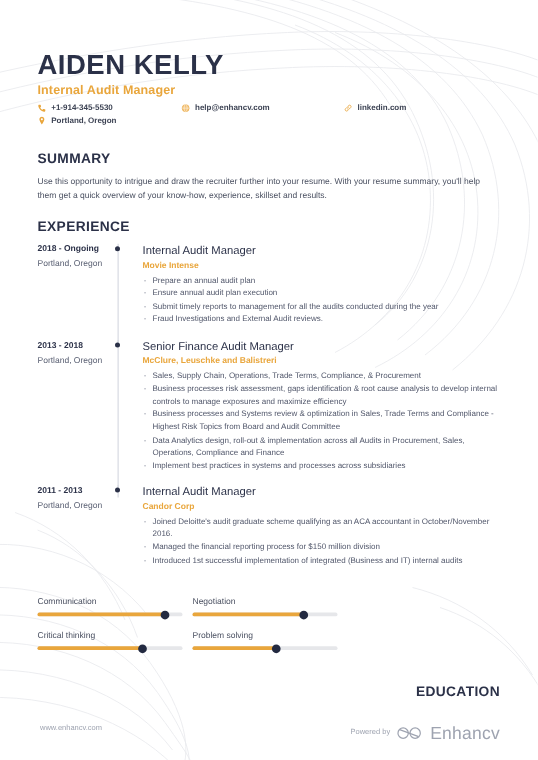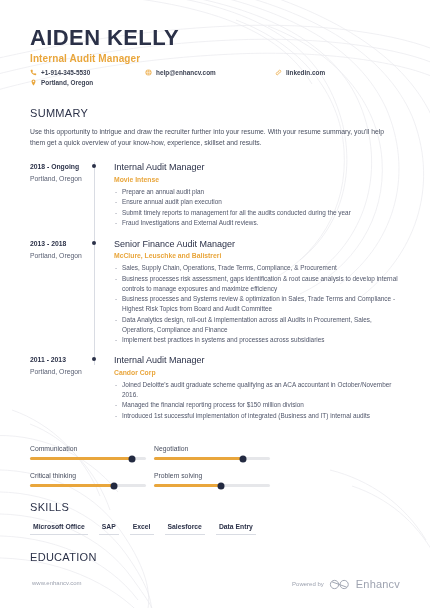--- a/index.html
+++ b/index.html
@@ -8,41 +8,41 @@
     font-family:"Liberation Sans", sans-serif;
     background:#ffffff;
     color:#2f3545;
     position:relative;
     overflow:hidden;
   }
   .bg-curves { position:absolute; inset:0; width:430px; height:608px; pointer-events:none; z-index:0; }
   .page { position:relative; z-index:1; width:430px; height:608px; padding:0 30px; }
 
   
-  .header { padding-top:26px; }
+  .header { padding-top:40px; }
   .name {
     font-size:22px; font-weight:bold; letter-spacing:.4px;
     color:#2b3148; line-height:1.1;
   }
   .job-title {
     font-size:10px; font-weight:bold; color:#e9a63c;
     margin-top:3px; letter-spacing:.1px;
   }
   .contacts { margin-top:5px; position:relative; height:24px; }
   .contact { position:absolute; display:flex; align-items:center; gap:4px; font-size:6.4px; color:#3d4354; font-weight:bold; white-space:nowrap; }
   .c-phone { left:0; top:0; }
   .c-loc   { left:0; top:10px; }
   .c-mail  { left:115px; top:0; }
   .c-link  { left:245px; top:0; }
   .ic { width:7px; height:7px; flex:0 0 7px; display:block; }
 
   
   .section { margin-top:14px; }
   .sec-title {
-    font-size:11px; font-weight:normal; color:#2b3148;
+    font-size:11px; font-weight:bold; color:#2b3148;
     letter-spacing:.3px; margin-bottom:7px;
   }
   .summary-text { font-size:6.8px; line-height:1.62; color:#4a5061; max-width:368px; }
 
   
   .entry { display:flex; position:relative; }
   .entry-left { width:62px; flex:0 0 62px; padding-top:1px; }
   .period { font-size:6.8px; font-weight:bold; color:#2b3148; }
   .place  { font-size:6.8px; color:#5a6073; margin-top:5px; }
   .entry-rail { width:22px; flex:0 0 22px; position:relative; }
@@ -91,21 +91,21 @@
   }
   .footer-url {
     position:absolute; left:32px; top:16px;
     font-size:6px; color:#9ea3b0;
   }
   .footer-powered {
     position:absolute; right:30px; top:14px;
     display:flex; align-items:center; gap:5px;
   }
   .pb-text { font-size:6px; color:#9ea3b0; }
-  .brand-name { font-size:11px; color:#9ea3b0; letter-spacing:.2px; }
+  .brand-name { font-size:14px; color:#9ea3b0; letter-spacing:.2px; }
 </style>
 </head>
 <body>
 
 <svg class="bg-curves" viewBox="0 0 430 608" preserveAspectRatio="none">
   <g fill="none" stroke="#e9eaee" stroke-width="0.7">
     <path d="M120,-10 C230,0 300,30 330,90 C360,150 350,220 300,260"></path>
     <path d="M150,-10 C260,5 330,40 358,100 C385,160 372,230 318,272"></path>
     <path d="M180,-12 C290,8 358,48 386,108 C413,170 398,240 340,284"></path>
     <path d="M212,-12 C318,12 386,56 412,116 C438,180 420,250 362,296"></path>
@@ -169,20 +169,21 @@
       </div>
     </div>
   </div>
 
   <div class="section">
     <div class="sec-title">SUMMARY</div>
     <div class="summary-text">Use this opportunity to intrigue and draw the recruiter further into your resume. With your resume summary, you'll help them get a quick overview of your know-how, experience, skillset and results.</div>
   </div>
 
   <div class="section">
+    <div class="sec-title">EXPERIENCE</div>
 
     <div class="entry">
       <div class="entry-left">
         <div class="period">2018 - Ongoing</div>
         <div class="place">Portland, Oregon</div>
       </div>
       <div class="entry-rail">
         <div class="rail-line"></div>
         <div class="rail-dot"></div>
       </div>
@@ -272,32 +273,22 @@
         <div class="slider-label">Problem solving</div>
         <div class="track">
           <div class="fill" style="width: 58%;"></div>
           <div class="knob" style="left: 58%;"></div>
         </div>
       </div>
 
     </div>
   </div>
 
-  <div class="section" style="margin-top:2px;">
-    <div class="sec-title">SKILLS</div>
-    <div class="skill-row">
-      <div class="skill-tag">Microsoft Office</div>
-      <div class="skill-tag">SAP</div>
-      <div class="skill-tag">Excel</div>
-      <div class="skill-tag">Salesforce</div>
-      <div class="skill-tag">Data Entry</div>
-    </div>
-  </div>
-
-  <div class="section" style="margin-top:16px;">
+
+  <div class="section" style="margin-top:16px;text-align:right;">
     <div class="sec-title">EDUCATION</div>
 
   </div>
 
 </div>
 
 <div class="footer">
   <div class="footer-url">www.enhancv.com</div>
   <div class="footer-powered">
     <span class="pb-text">Powered by</span>

